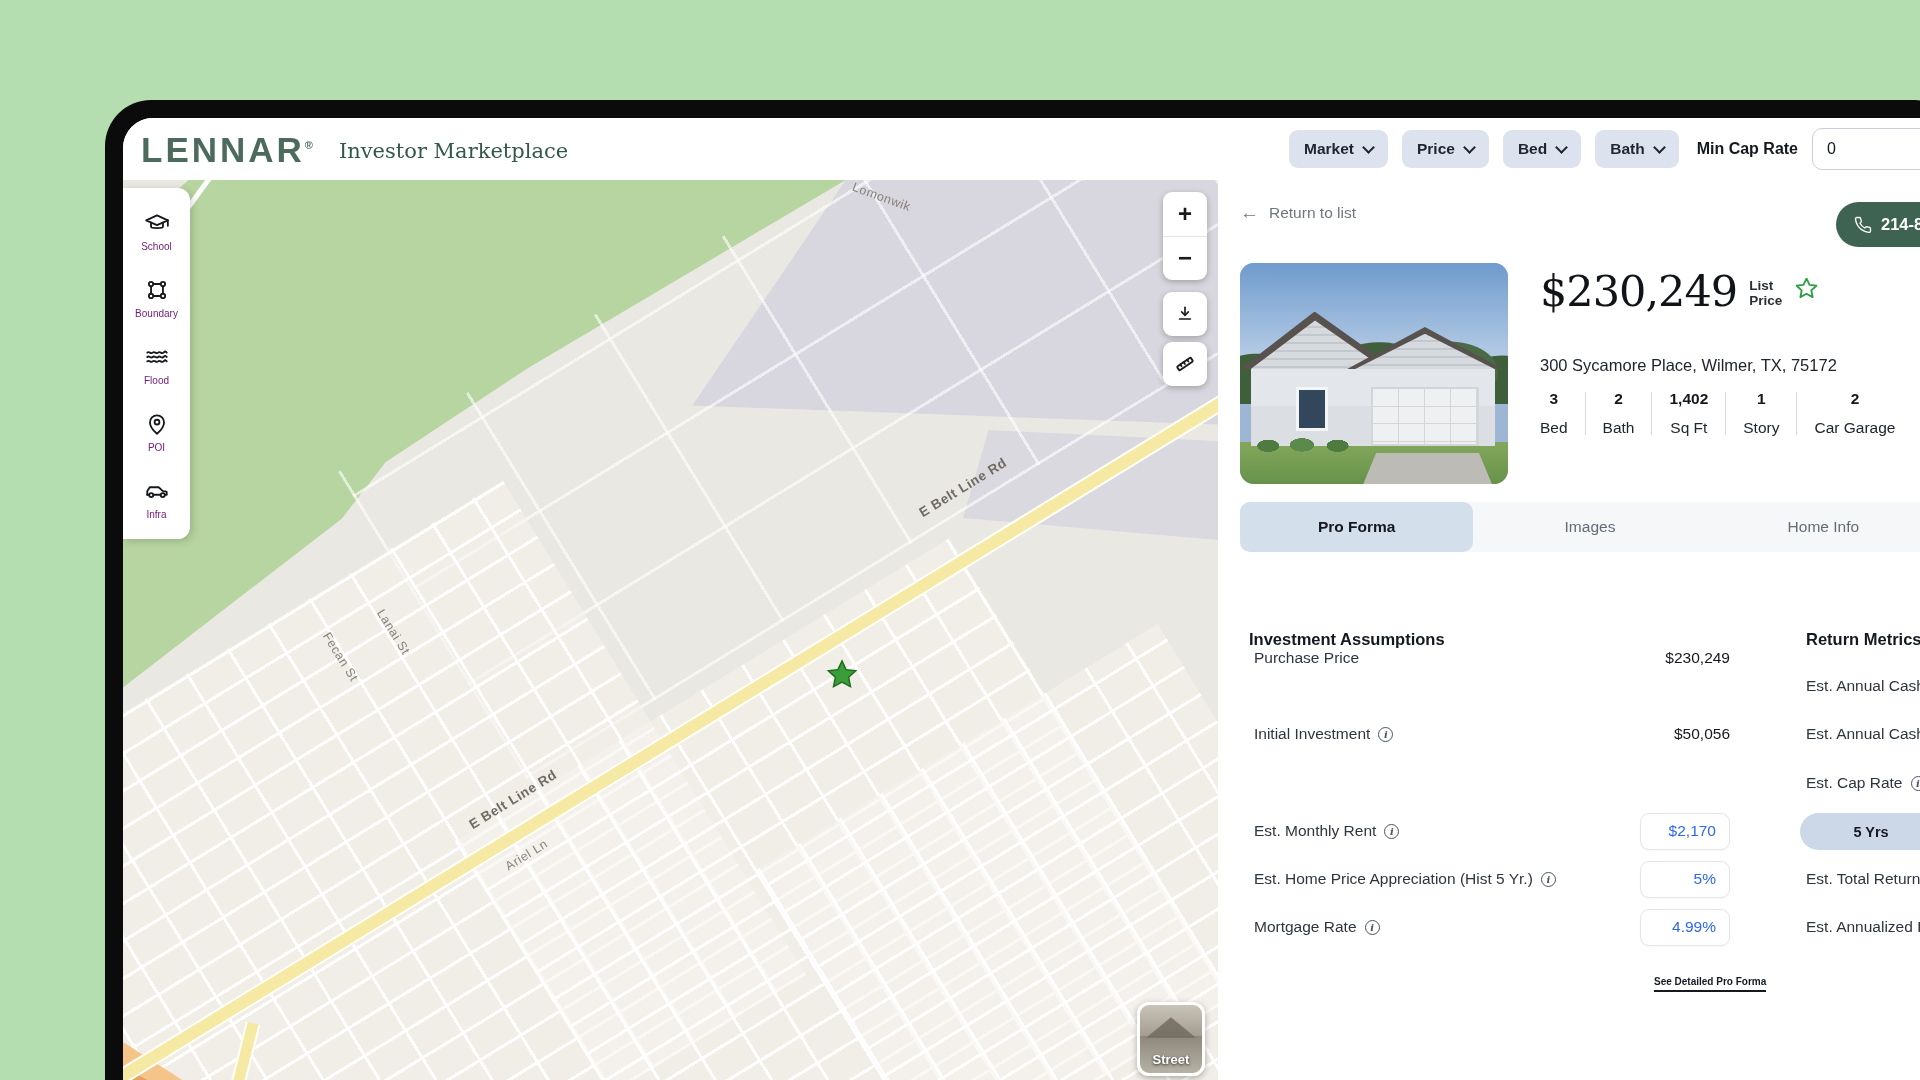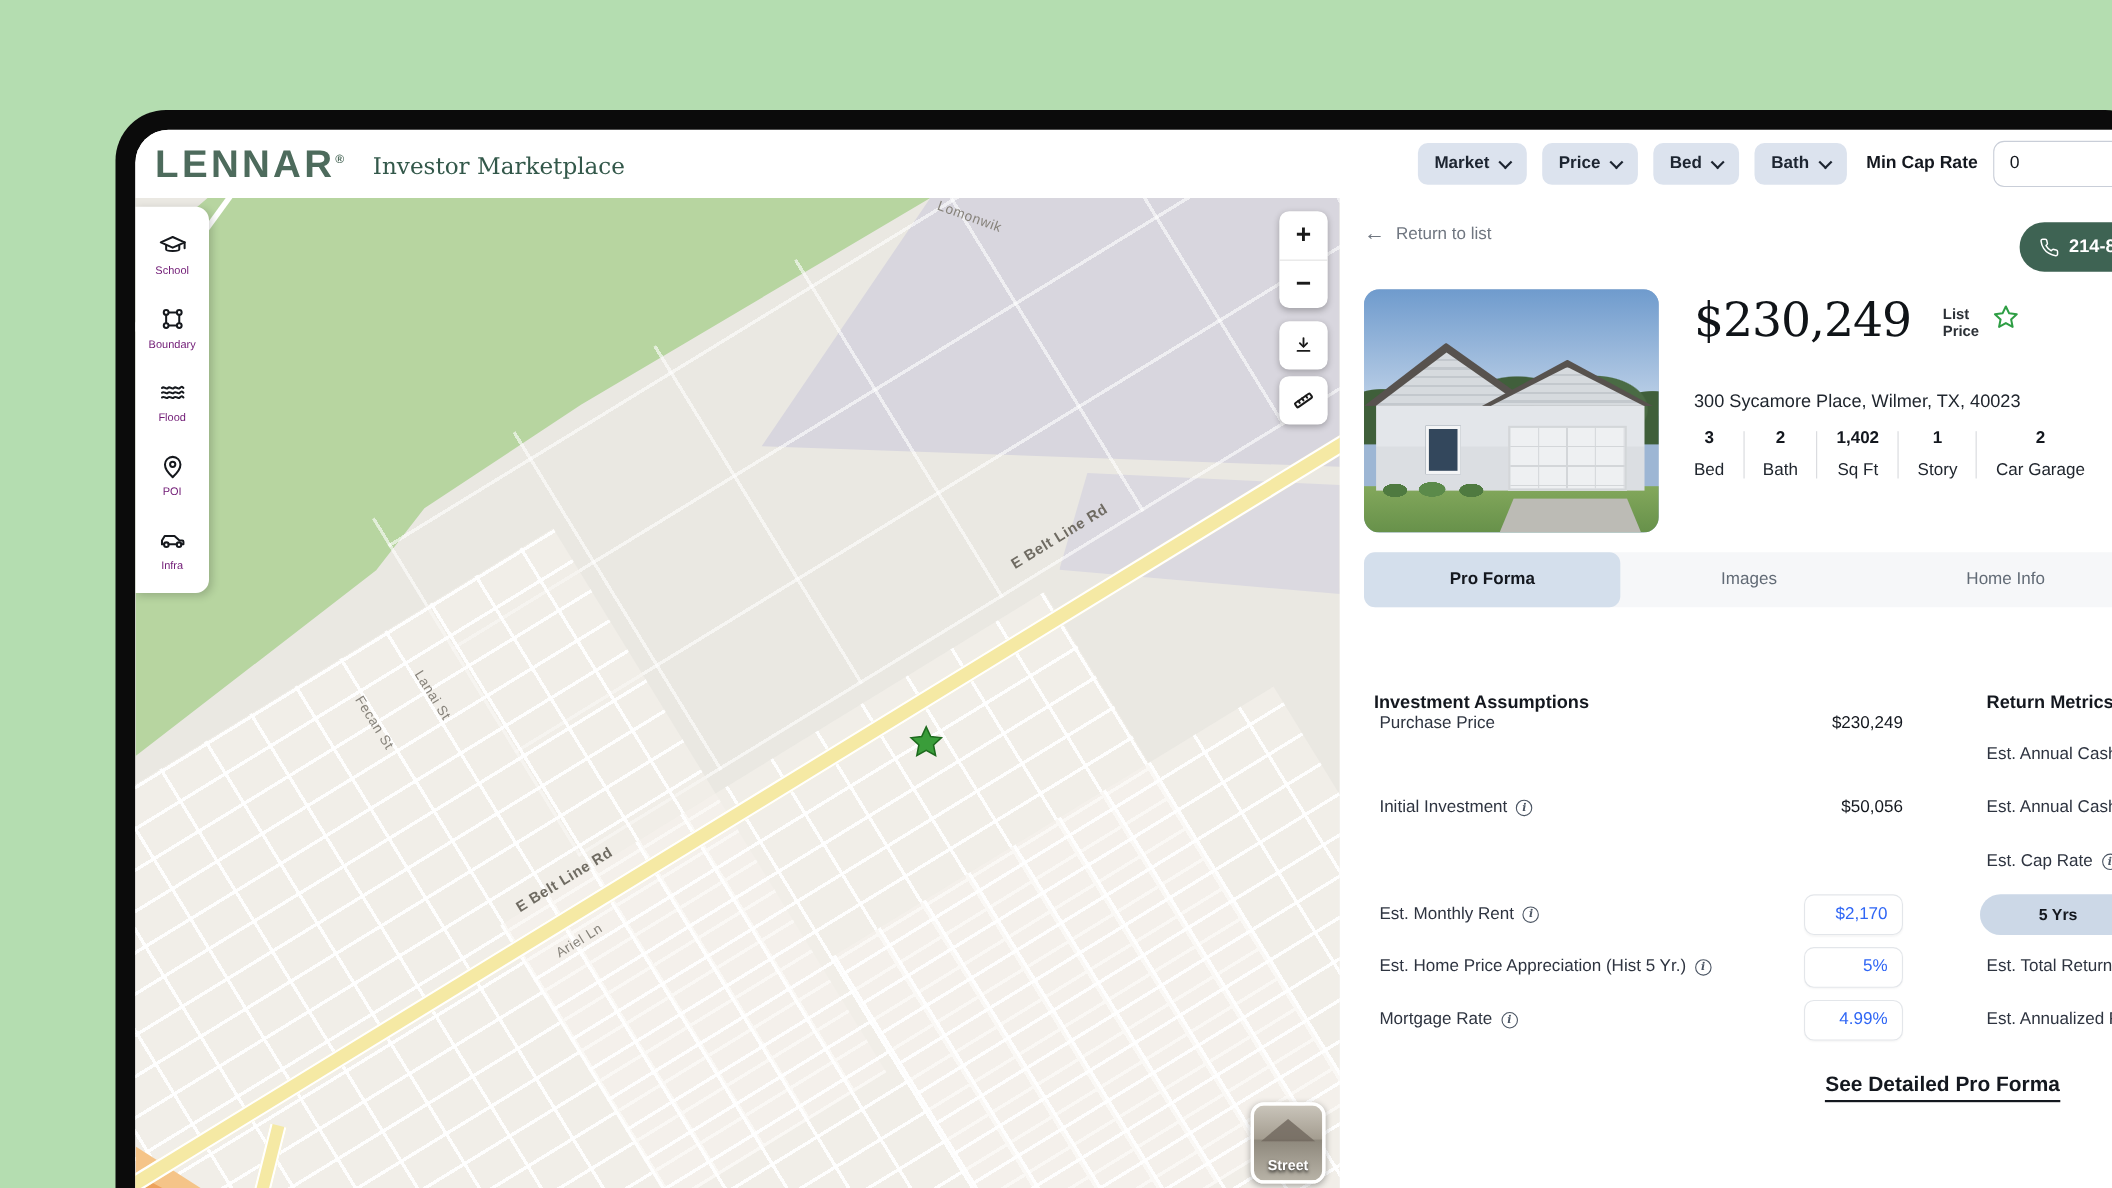--- a/index.html
+++ b/index.html
@@ -116,21 +116,21 @@
     background-image:repeating-linear-gradient(90deg,transparent 0 24%,#d3d6d9 24% 25%),
       repeating-linear-gradient(180deg,transparent 0 30%,#d3d6d9 30% 32%);}
   .ph-window{left:21%;top:56%;width:12%;height:20%;background:#33475c;border:3px solid #f4f5f6;}
   .ph-shrub{left:6%;top:78%;width:38%;height:8%;background:
     radial-gradient(18px 10px at 12% 60%,#4f7a40 60%,transparent 62%),
     radial-gradient(20px 11px at 45% 55%,#5b8a4a 60%,transparent 62%),
     radial-gradient(18px 10px at 80% 60%,#4f7a40 60%,transparent 62%);}
 
   .price-row{position:absolute;left:322px;top:90px;display:flex;align-items:flex-start;gap:12px;}
   .price{font-family:"DejaVu Serif",serif;font-size:43px;color:#101418;letter-spacing:-1px;line-height:1;}
-  .pricetag{font-size:13.5px;font-weight:700;color:#2b3036;line-height:1.1;margin-top:9px;margin-left:17px;}
+  .pricetag{font-size:13.5px;font-weight:700;color:#2b3036;line-height:1.1;margin-top:9px;}
   .favstar{margin-top:6px;cursor:pointer;}
   .address{position:absolute;left:322px;top:176px;font-size:16.5px;color:#20262e;}
 
   .stats{position:absolute;left:322px;top:210px;display:flex;}
   .stat{display:flex;flex-direction:column;align-items:center;gap:11px;padding:0 17px;}
   .stat:first-child{padding-left:0;}
   .stat .v{font-size:15.5px;font-weight:700;color:#14181f;}
   .stat .l{font-size:15.5px;color:#20262e;}
   .statdiv{width:1px;background:#d7d9dd;margin:2px 0;}
 
@@ -148,21 +148,21 @@
   .arow .val{font-size:15.5px;color:#14181f;}
   .ainput{width:90px;height:37px;border:1.5px solid #e3e6ea;border-radius:9px;text-align:right;
     padding:0 13px;font-size:15.5px;color:#2f66f5;font-family:inherit;outline:none;box-shadow:0 1px 2px rgba(0,0,0,.04);}
   .info{width:15px;height:15px;border:1.3px solid #4b5563;border-radius:50%;color:#4b5563;
     font-size:10px;font-weight:700;display:inline-flex;align-items:center;justify-content:center;
     font-family:"DejaVu Serif",serif;font-style:italic;flex:none;cursor:pointer;}
   .mrow{position:absolute;left:588px;height:40px;display:flex;align-items:center;
     font-size:15.5px;color:#2e3440;white-space:nowrap;gap:8px;}
   .pill{position:absolute;left:582px;top:633px;width:142px;height:37px;background:#ccd8e7;border-radius:19px;
     display:flex;align-items:center;justify-content:center;font-size:14.5px;font-weight:700;color:#14181f;cursor:pointer;}
-  .cta{position:absolute;left:436px;top:796px;width:224px;text-align:center;font-size:19px;font-weight:700;
+  .cta{position:absolute;left:436px;top:796px;width:224px;text-align:left;font-size:10px;font-weight:700;
     color:#14181f;cursor:pointer;}
   .cta span{border-bottom:2px solid #14181f;padding-bottom:3px;}
 </style>
 </head>
 <body>
 
 <div class="frame">
   <div class="app">
 
     <div class="header">
@@ -329,21 +329,21 @@
             <div>List</div>
             <div>Price</div>
           </div>
           <div class="favstar">
             <svg width="25" height="25" viewBox="0 0 24 24">
               <path d="M12 2.5l2.9 6 6.6.8-4.9 4.5 1.3 6.5L12 17l-5.9 3.3 1.3-6.5-4.9-4.5 6.6-.8z" fill="none" stroke="#2e9e44" stroke-width="1.8" stroke-linejoin="round"></path>
             </svg>
           </div>
         </div>
 
-        <div class="address">300 Sycamore Place, Wilmer, TX, 40023</div>
+        <div class="address">300 Sycamore Place, Wilmer, TX, 75172</div>
 
         <div class="stats">
           <div class="stat">
             <span class="v">3</span>
               <span class="l">Bed</span>
           </div>
           <div class="statdiv"></div>
           <div class="stat">
             <span class="v">2</span>
               <span class="l">Bath</span>

